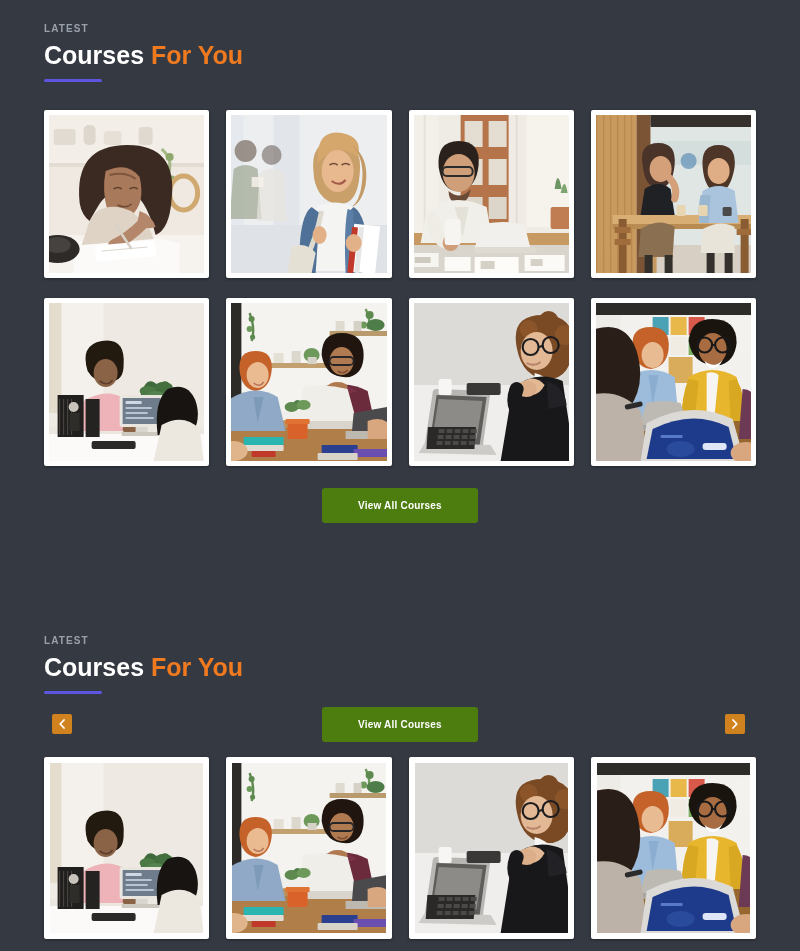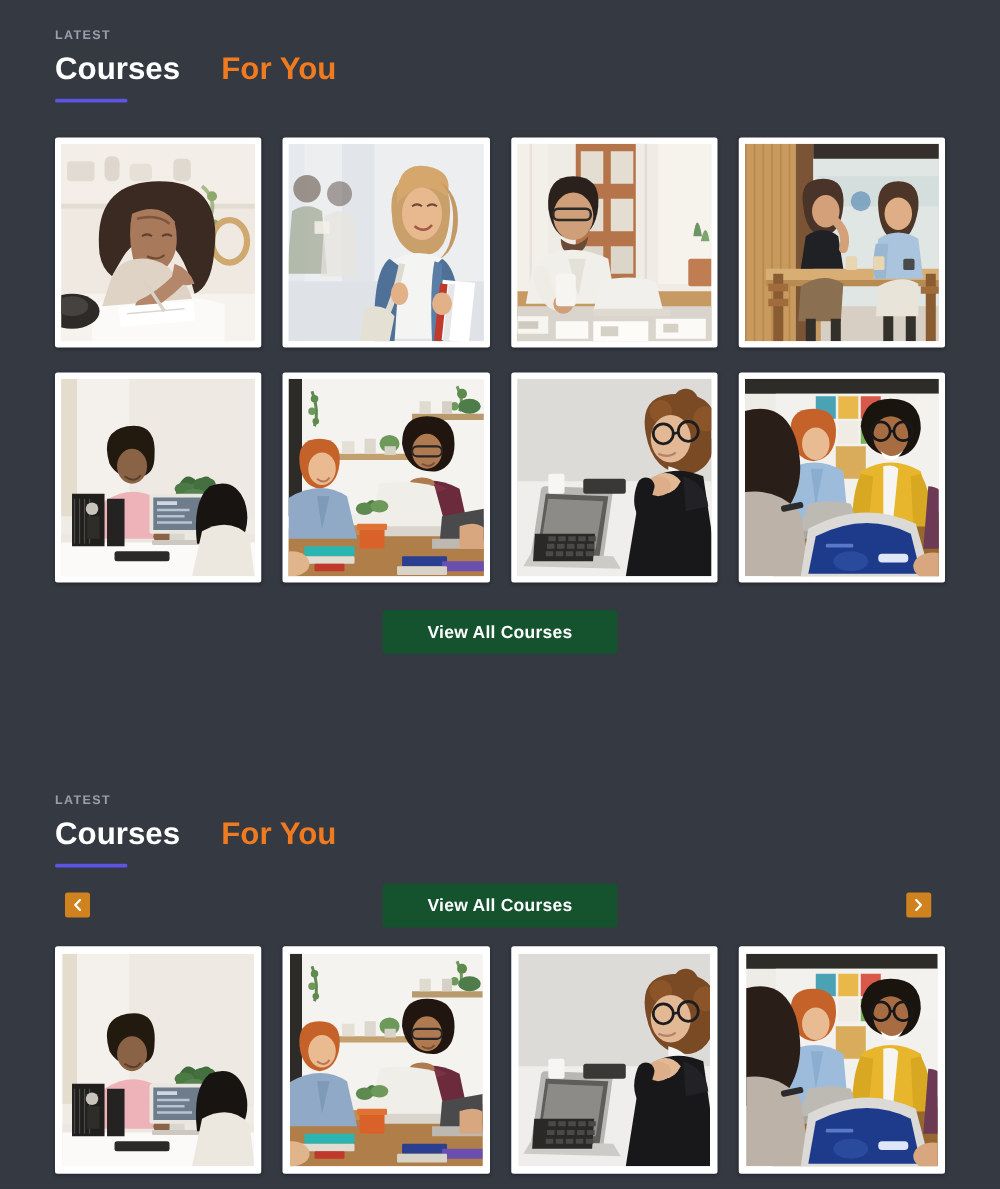--- a/index.html
+++ b/index.html
@@ -22,21 +22,21 @@
     line-height: 14px;
   }
   .headline {
     font-size: 25px;
     font-weight: 700;
     line-height: 30px;
     margin-top: 4px;
     white-space: nowrap;
   }
   .headline .w1 { color: #ffffff; text-align: right; }
-  .headline .w2 { color: #ef7a1f; margin-left: 26px; }
+  .headline .w2 { color: #ef7a1f; }
   .rule {
     width: 58px; height: 3px;
     background: #5d55e0;
     border-radius: 2px;
     margin-top: 9px;
   }
 
   
   .grid {
     display: flex;
@@ -53,23 +53,23 @@
     overflow: hidden;
   }
   .card .photo { display: block; width: 100%; height: 158px; }
   .grid.row2 .card .photo { height: 158px; }
   .grid.bottom .card { padding: 6px; }
   .grid.bottom .card .photo { height: 170px; }
 
   
   .btn-wrap { display: flex; justify-content: center; }
   .btn-primary {
-    background: #14532d;
+    background: #4d7c0f;
     color: #ffffff;
-    font-size: 14px;
+    font-size: 10px;
     font-weight: 700;
     border: none;
     border-radius: 3px;
     padding: 11px 36px;
     cursor: pointer;
     letter-spacing: .2px;
     line-height: 13px;
     font-family: "Liberation Sans", sans-serif;
   }
   .arrow-btn {

